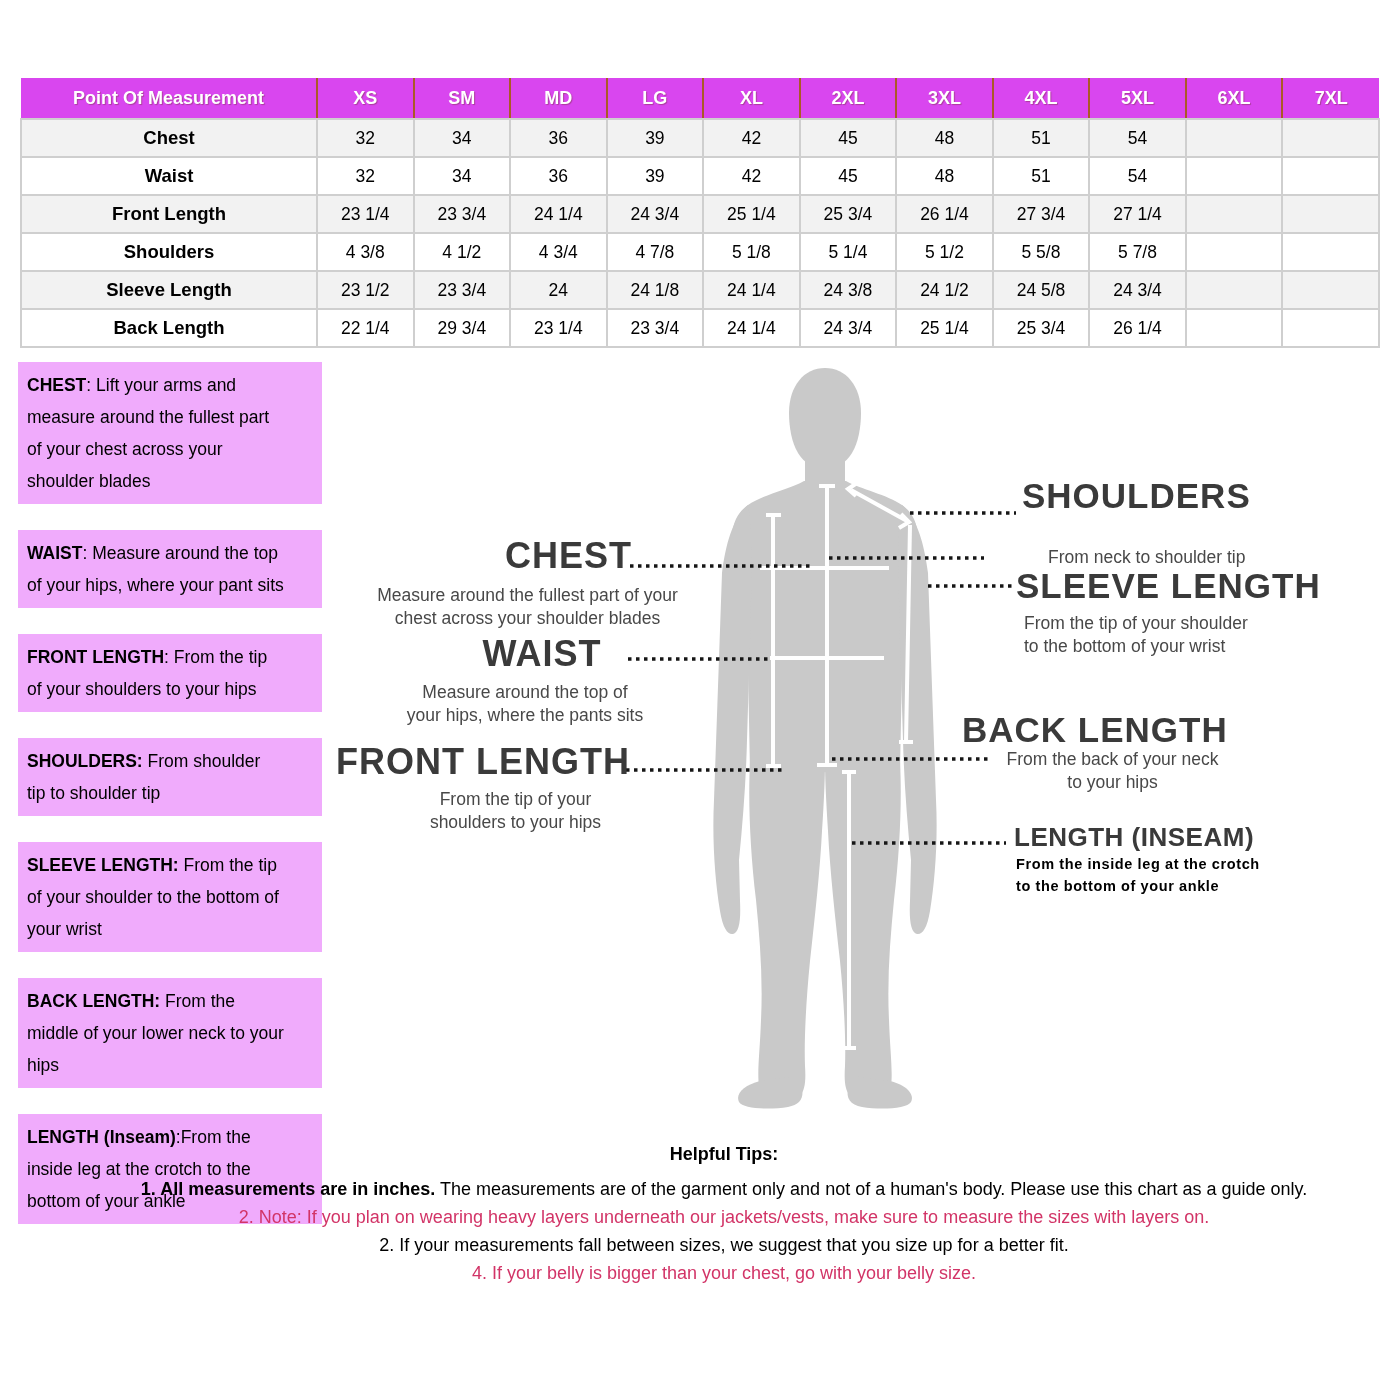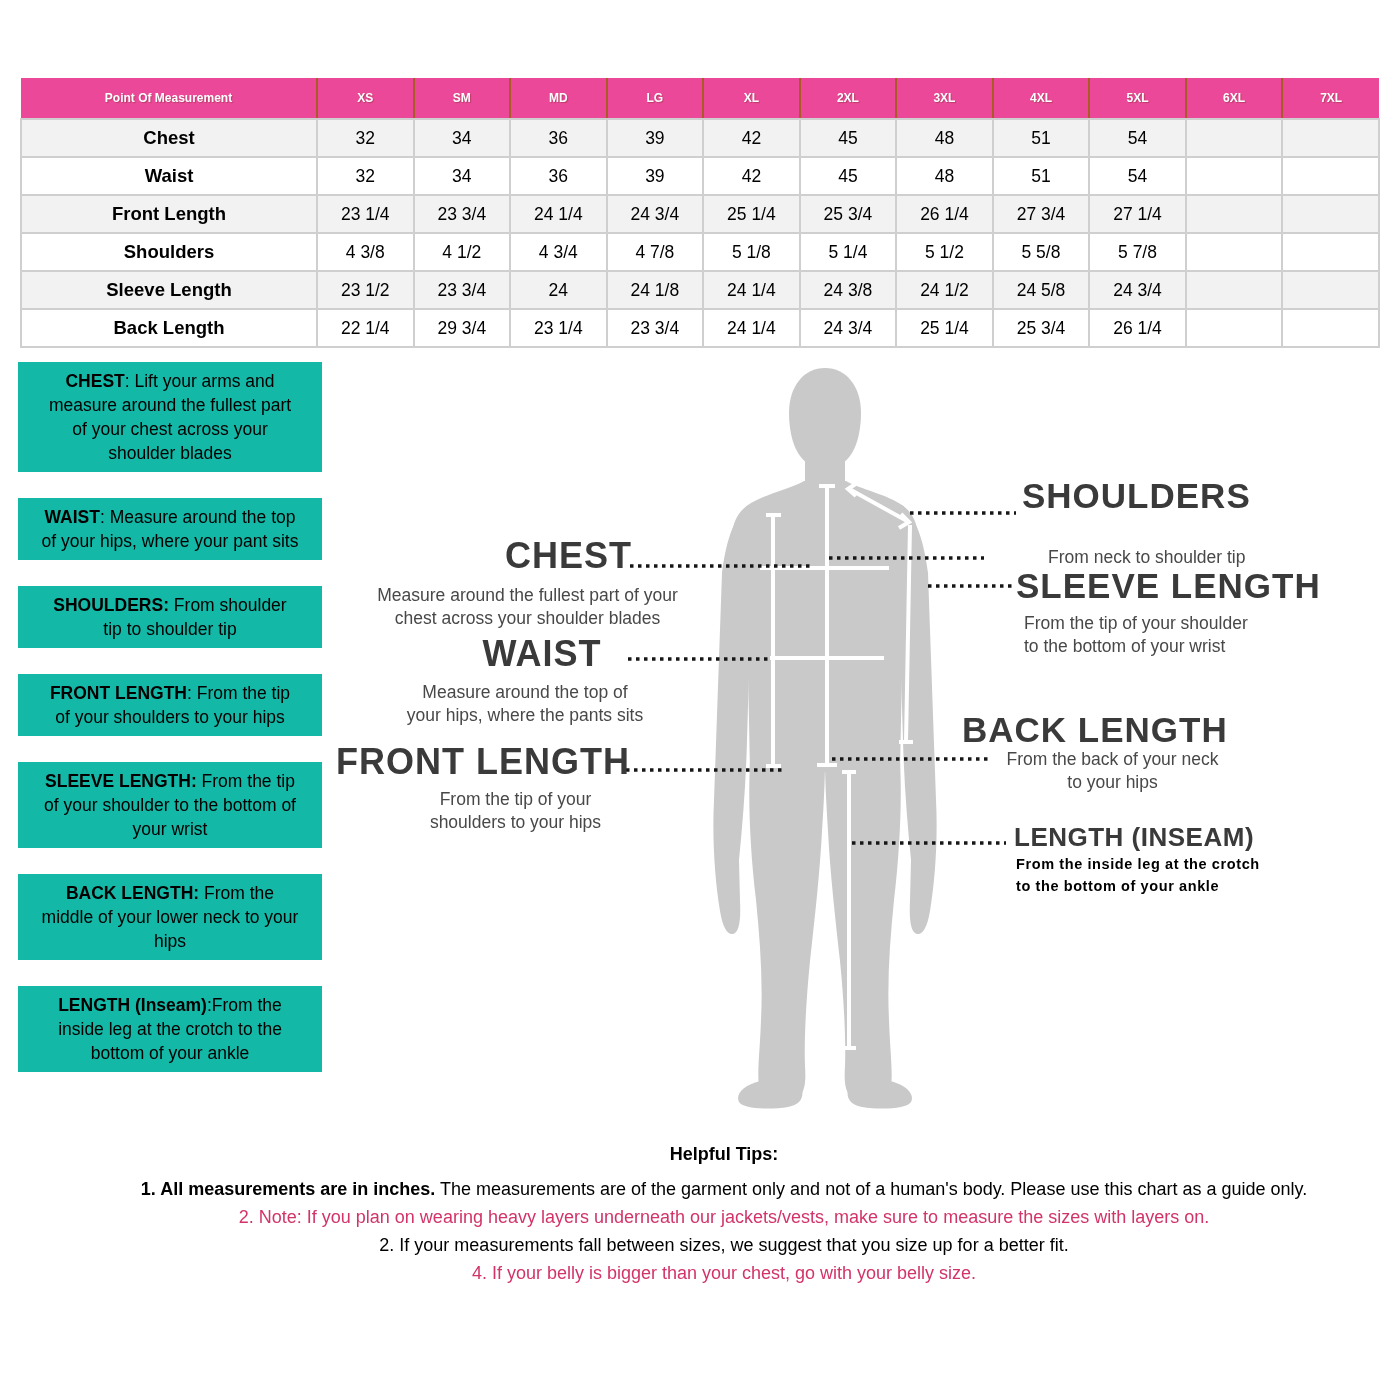--- a/index.html
+++ b/index.html
@@ -1,33 +1,33 @@
 <!DOCTYPE html>
 <html><head>
 <meta charset="utf-8">
 <style>
   html,body{margin:0;padding:0;background:#fff;}
   .canvas{position:relative;width:1400px;height:1400px;background:#ffffff;overflow:hidden;
           font-family:"Liberation Sans",sans-serif;color:#000;}
 
   
   #size-table{position:absolute;left:20px;top:78px;width:1360px;border-collapse:collapse;table-layout:fixed;}
-  #size-table th{background:#ec4899;color:#fff;font-size:12px;font-weight:bold;height:38px;
+  #size-table th{background:#d946ef;color:#fff;font-size:18px;font-weight:bold;height:38px;
                  border-left:2px solid #aa5a26;border-right:2px solid #aa5a26;border-top:none;
                  border-bottom:2px solid #cfcfcf;text-shadow:1px 1px 1px rgba(90,40,10,.35);}
   #size-table th:first-child{width:293px;border-left:none;}
   #size-table th:last-child{border-right:none;}
   #size-table td{border:2px solid #cfcfcf;text-align:center;font-size:17.5px;height:34px;background:#fff;}
   #size-table tbody tr:nth-child(odd) td{background:#f2f2f2;}
   #size-table td.row-label{font-weight:bold;font-size:18.5px;}
 
   
   #defs{position:absolute;left:18px;top:362px;width:304px;}
-  .def-block{background:#14b8a6;padding:7px 9px;margin-bottom:26px;font-size:17.5px;line-height:24px;
-             white-space:pre-line;text-align:center;}
+  .def-block{background:#f0abfc;padding:7px 9px;margin-bottom:26px;font-size:17.5px;line-height:32px;
+             white-space:pre-line;}
   .def-block b{font-weight:bold;}
 
   
   .fig-layer{position:absolute;left:0;top:0;}
 
   
   .dtitle{position:absolute;font-weight:bold;color:#3a3a3a;letter-spacing:1px;line-height:1;}
   .ddesc{position:absolute;color:#484848;font-size:17.5px;line-height:23px;white-space:pre-line;}
   #chest-title{left:340px;top:538px;width:292px;text-align:right;font-size:36px;}
   #chest-desc{left:355px;top:584px;width:345px;text-align:center;}
@@ -160,24 +160,24 @@
       </tbody>
   </table>
 
   <div id="defs">
       <div class="def-block"><b>CHEST</b><span>: Lift your arms and
 measure around the fullest part
 of your chest across your
 shoulder blades</span></div>
       <div class="def-block"><b>WAIST</b><span>: Measure around the top
 of your hips, where your pant sits</span></div>
+      <div class="def-block"><b>FRONT LENGTH</b><span>: From the tip
+of your shoulders to your hips</span></div>
       <div class="def-block"><b>SHOULDERS:</b><span> From shoulder
 tip to shoulder tip</span></div>
-      <div class="def-block"><b>FRONT LENGTH</b><span>: From the tip
-of your shoulders to your hips</span></div>
       <div class="def-block"><b>SLEEVE LENGTH:</b><span> From the tip
 of your shoulder to the bottom of
 your wrist</span></div>
       <div class="def-block"><b>BACK LENGTH:</b><span> From the
 middle of your lower neck to your
 hips</span></div>
       <div class="def-block"><b>LENGTH (Inseam)</b><span>:From the
 inside leg at the crotch to the
 bottom of your ankle</span></div>
     </div>

